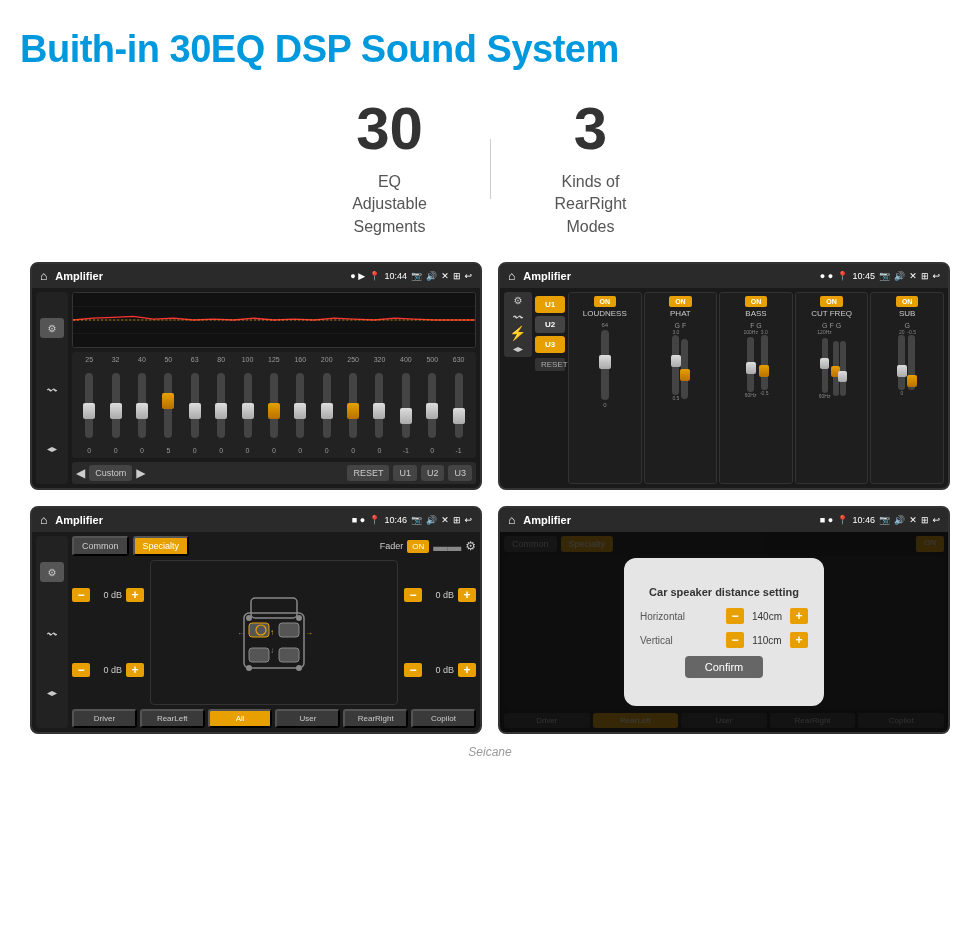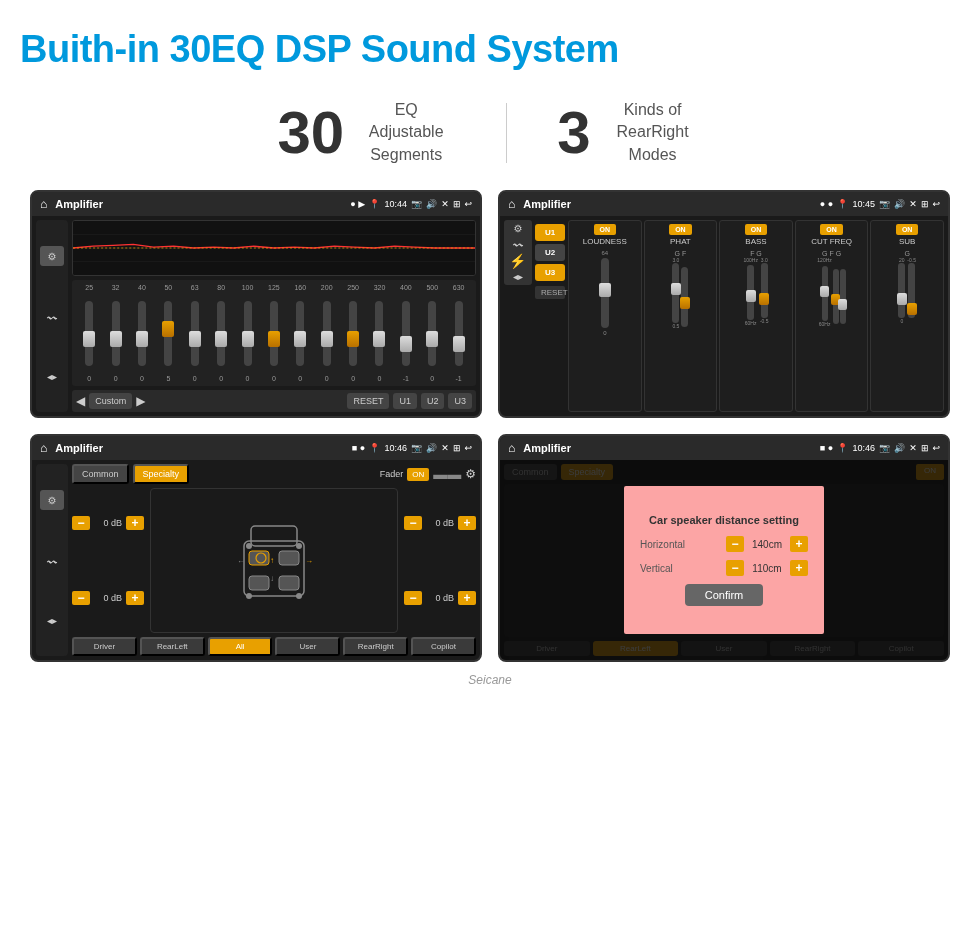--- a/index.html
+++ b/index.html
@@ -26,20 +26,21 @@
       align-items: center;
       gap: 0;
       padding: 10px 0 24px;
     }
 
     .stat-item {
       display: flex;
       align-items: center;
       gap: 12px;
       padding: 0 50px;
+      flex-direction: column;
     }
 
     .stat-number {
       font-size: 60px;
       font-weight: 700;
       color: #333;
       line-height: 1;
     }
 
     .stat-text {
@@ -466,22 +467,22 @@
       right: 0;
       bottom: 0;
       background: rgba(0,0,0,0.5);
       display: flex;
       align-items: center;
       justify-content: center;
       z-index: 10;
     }
 
     .dialog-box {
-      background: #fca5a5;
-      border-radius: 2px;
+      background: #e5e5e5;
+      border-radius: 12px;
       padding: 28px 16px;
       min-width: 200px;
       max-width: 220px;
     }
 
     .dialog-title {
       font-size: 11px;
       font-weight: bold;
       color: #333;
       margin-bottom: 10px;

